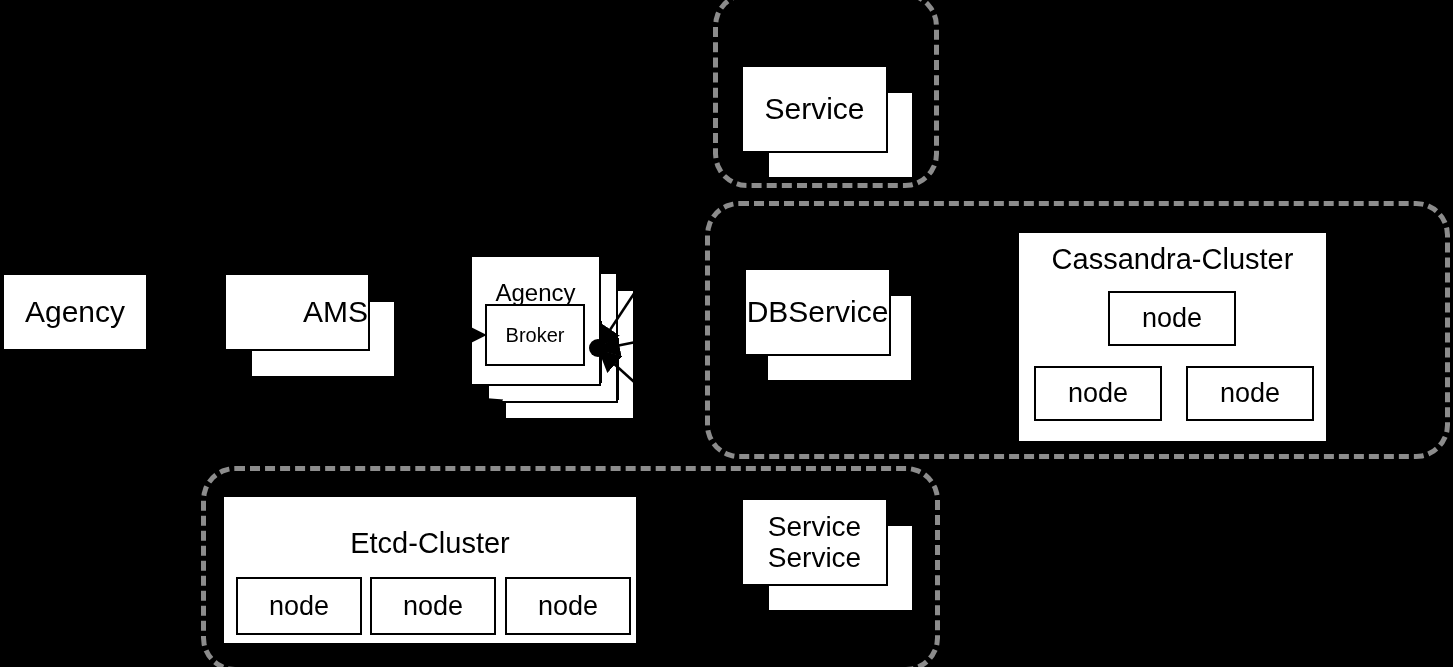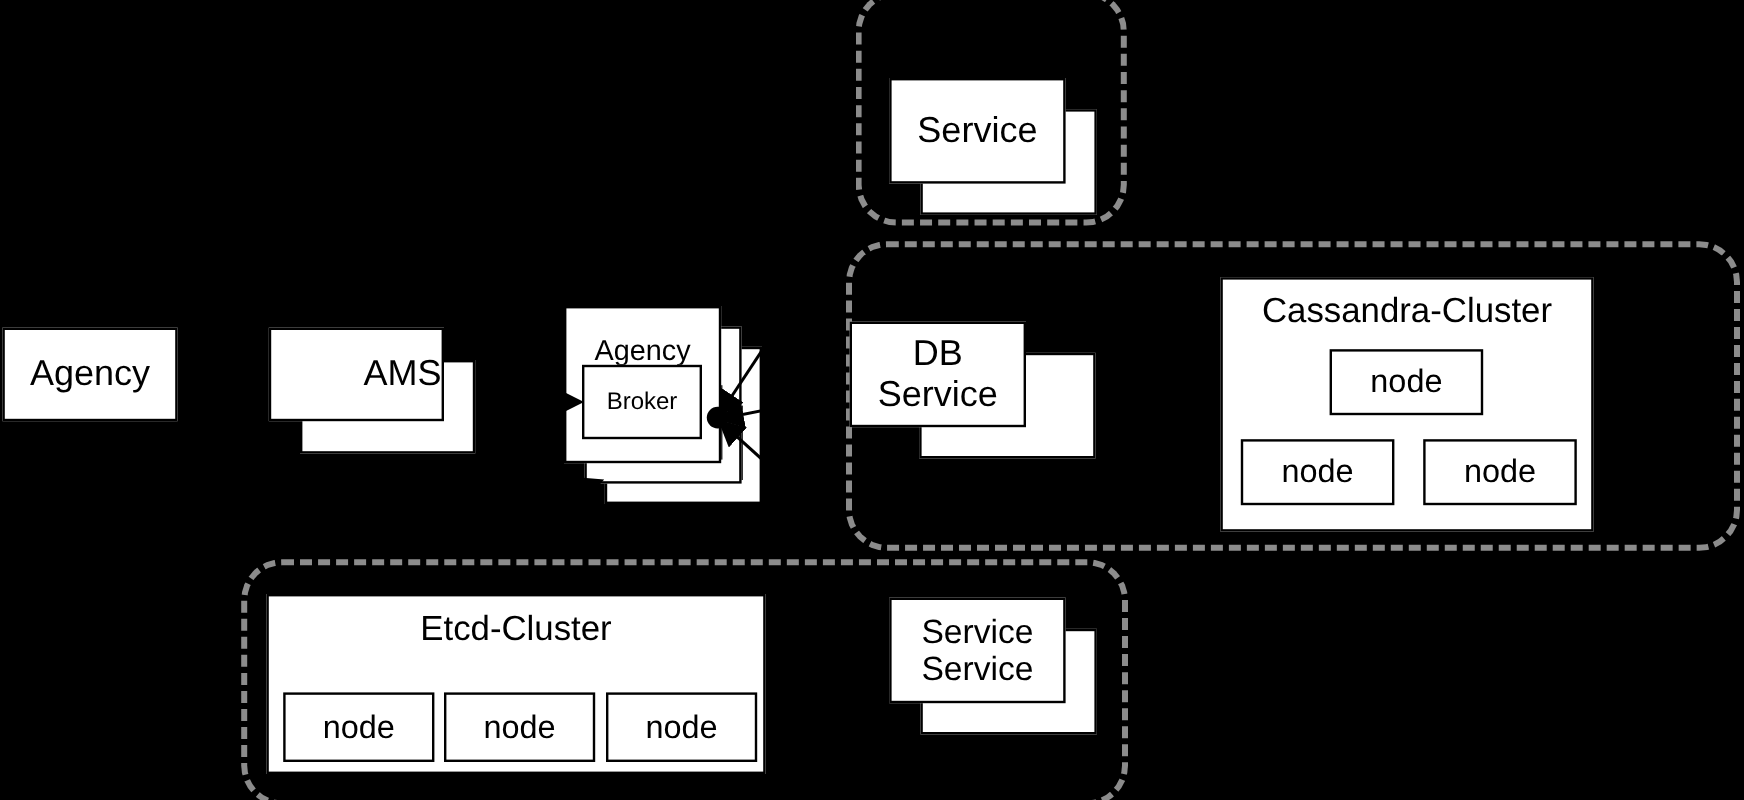--- a/index.html
+++ b/index.html
@@ -117,40 +117,40 @@
   <div class="box label-sm" style="left:485px; top:304px; width:100px; height:62px;">
     <span>Broker</span>
   </div>
 
   <div class="stack-back" style="left:767px; top:91px; width:147px; height:88px;"></div>
   <div class="box label-lg" style="left:741px; top:65px; width:147px; height:88px;">
     <span>Service</span>
   </div>
 
   <div class="stack-back" style="left:766px; top:294px; width:147px; height:88px;"></div>
-  <div class="box label-lg" style="left:708px; top:268px; width:147px; height:88px; flex-direction:column;">
+  <div class="box label-lg" style="left:744px; top:268px; width:147px; height:88px; ">
     <span>DB</span>
     <span>Service</span>
   </div>
 
   <div class="cluster" style="left:1017px; top:231px; width:311px; height:212px;">
     <div class="cluster-title" style="top:10px;">Cassandra-Cluster</div>
     <div class="node" style="left:89px; top:58px; width:128px; height:55px;">
       <span>node</span>
     </div>
     <div class="node" style="left:15px; top:133px; width:128px; height:55px;">
       <span>node</span>
     </div>
     <div class="node" style="left:167px; top:133px; width:128px; height:55px;">
       <span>node</span>
     </div>
   </div>
 
   <div class="cluster" style="left:222px; top:495px; width:416px; height:150px;">
-    <div class="cluster-title" style="top:11px;">Etcd-Cluster</div>
+    <div class="cluster-title" style="top:30px;">Etcd-Cluster</div>
     <div class="node" style="left:12px; top:80px; width:126px; height:58px;">
       <span>node</span>
     </div>
     <div class="node" style="left:146px; top:80px; width:126px; height:58px;">
       <span>node</span>
     </div>
     <div class="node" style="left:281px; top:80px; width:126px; height:58px;">
       <span>node</span>
     </div>
   </div>

